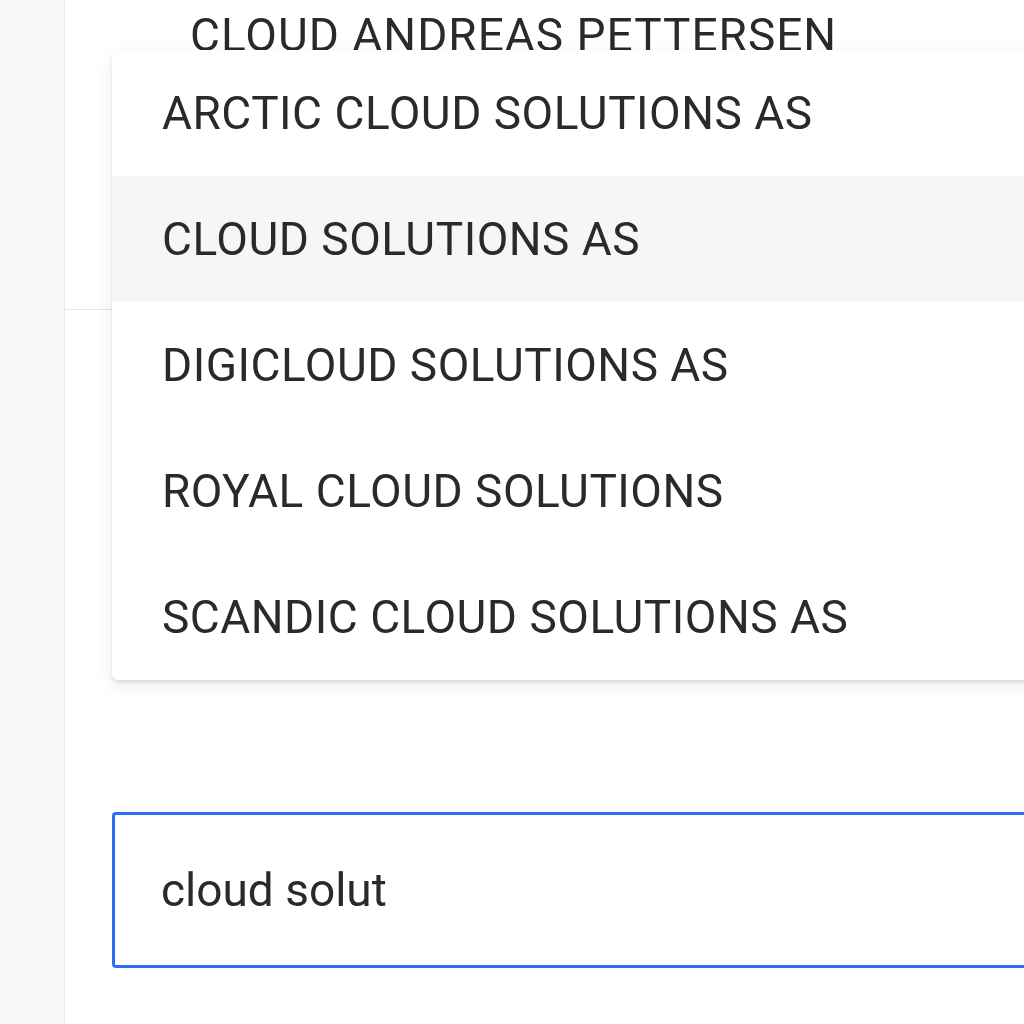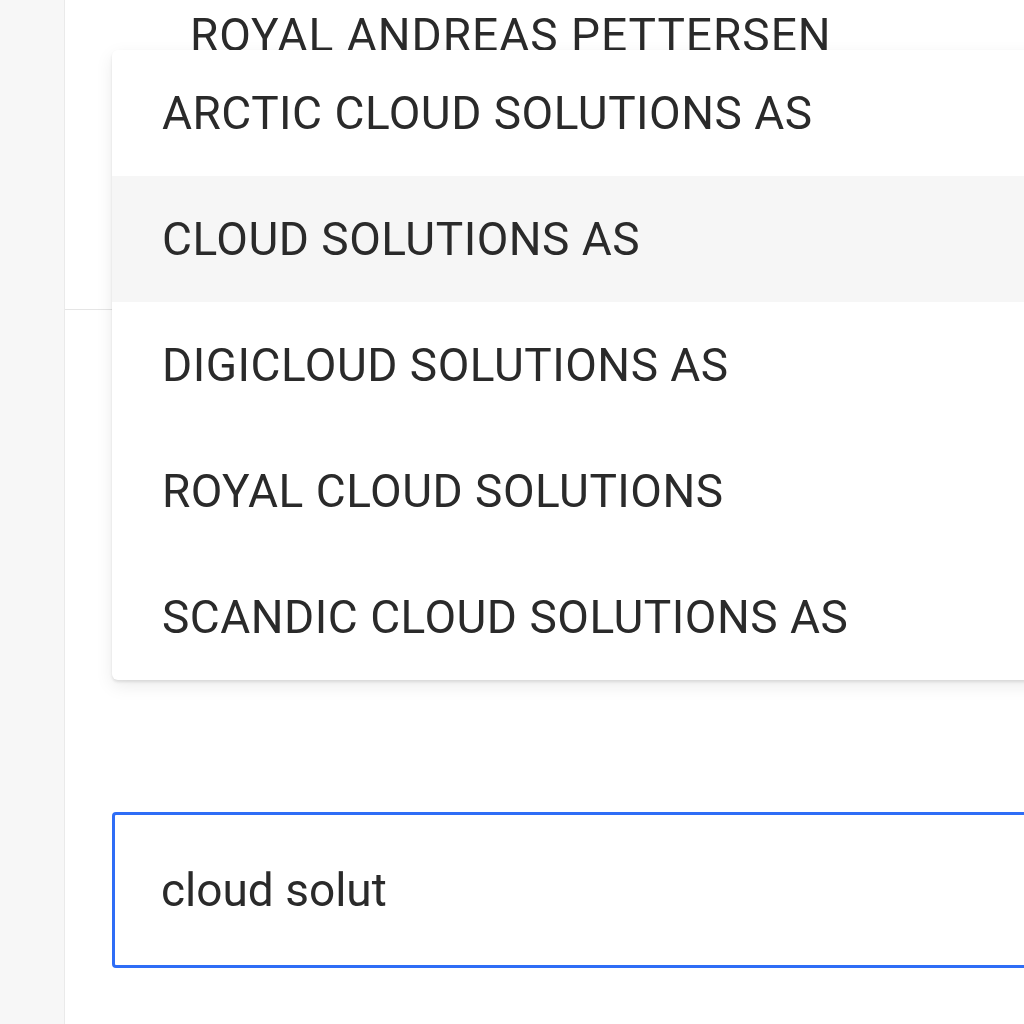--- a/index.html
+++ b/index.html
@@ -85,21 +85,21 @@
       font-family: inherit;
       background: #ffffff;
     }
   </style>
 </head>
 <body>
 
 <div class="sidebar-strip"></div>
 
 <div class="upper-panel">
-  <div class="background-name">ROYAL ANDREAS PETTERSEN</div>
+  <div class="background-name">CLOUD ANDREAS PETTERSEN</div>
 </div>
 
 <div class="dropdown">
   <div class="dropdown-item">ARCTIC CLOUD SOLUTIONS AS</div>
   <div class="dropdown-item highlighted">CLOUD SOLUTIONS AS</div>
   <div class="dropdown-item">DIGICLOUD SOLUTIONS AS</div>
   <div class="dropdown-item">ROYAL CLOUD SOLUTIONS</div>
   <div class="dropdown-item">SCANDIC CLOUD SOLUTIONS AS</div>
 </div>
 

